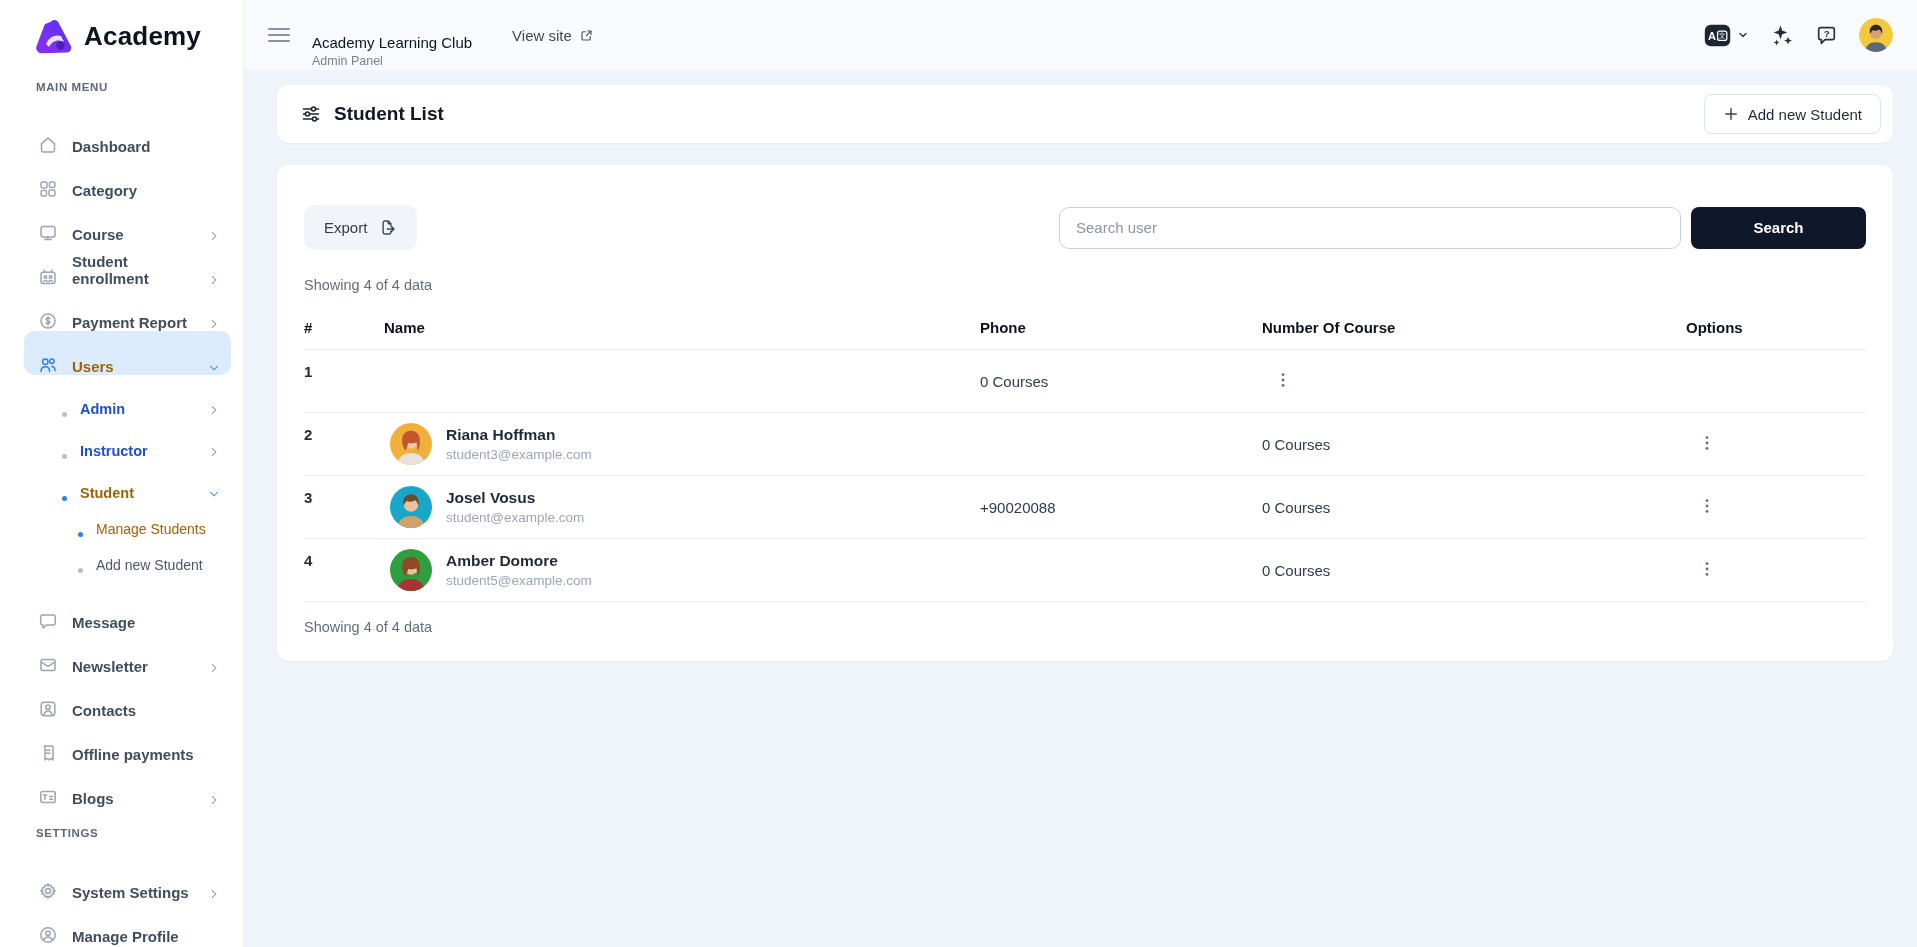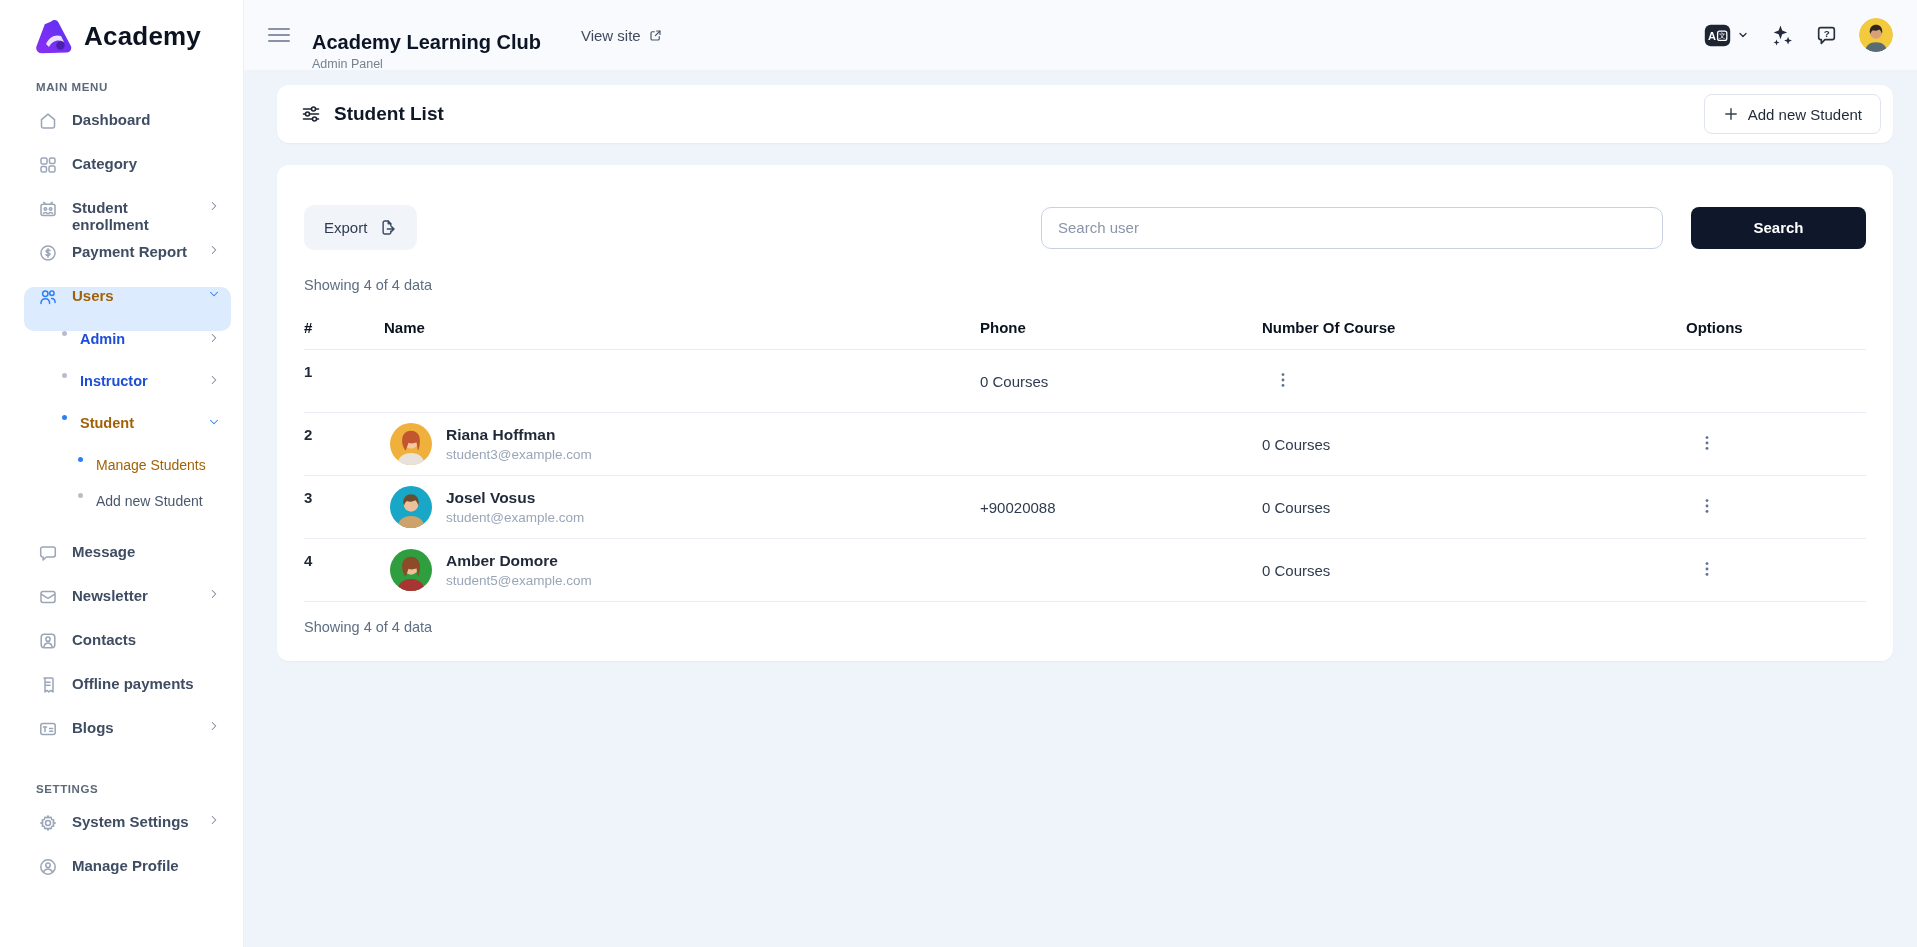--- a/index.html
+++ b/index.html
@@ -6,21 +6,21 @@
   html,body { width:1917px; height:947px; overflow:hidden; font-family:"Liberation Sans",sans-serif; background:#eff3fa; }
   .app { display:flex; width:1917px; height:947px; }
 
   
   .sidebar { width:244px; flex-shrink:0; background:#ffffff; border-right:1px solid #edf0f6; height:947px; overflow:hidden;padding-left:12px; }
   .brand { display:flex; align-items:center; gap:10px; padding:18px 0 0 22px; }
   .brand-name { font-size:26px; font-weight:800; color:#0b1220; letter-spacing:0.2px; }
   .sb-nav { padding:0 12px; }
   .sb-section-label { font-size:11.5px; font-weight:700; letter-spacing:0.6px; color:#5d6879; padding:0 12px; margin:26px 0 18px; }
   .sb-section-label.later { margin-top:20px; }
-  .sb-item { display:flex; align-items:flex-start; border-radius:10px; cursor:pointer; padding:0 10px 0 14px; }
+  .sb-item { display:flex; align-items:flex-end; border-radius:10px; cursor:pointer; padding:0 10px 0 14px; }
   .sb-item.lvl1 { height:44px; }
   .sb-item.lvl2 { height:42px; padding-left:38px; }
   .sb-item.lvl3 { height:36px; padding-left:54px; }
   .sb-item.gap-after { margin-bottom:14px; }
   .sb-ic { width:20px; height:20px; margin-right:14px; color:#9aa5b6; display:flex; align-items:center; justify-content:center; }
   .sb-ic svg { width:20px; height:20px; }
   .sb-label { font-size:15px; font-weight:600; color:#3f4d63; }
   .lvl2 .sb-label { font-size:14.5px; color:#1d4ed8; }
   .lvl3 .sb-label { font-size:14px; font-weight:500; color:#4a576d; }
   .sb-dot { width:5px; height:5px; border-radius:50%; background:#b7bfcc; margin-right:13px; flex-shrink:0; }
@@ -31,39 +31,39 @@
   .sb-item.active .sb-label { color:#a16207; }
   .sb-item.active .sb-ic { color:#2e7ff7; }
   .sb-item.active .sb-chev { color:#2e7ff7; }
 
   
   .main { flex:1; display:flex; flex-direction:column; background:#eff3fa; min-width:0; }
   .topbar { height:70px; background:#f8fafd; display:flex; align-items:center; padding:0 24px 0 24px; flex-shrink:0; }
   .hamburger { width:22px; display:flex; flex-direction:column; gap:4px; cursor:pointer; }
   .hamburger span { height:2px; border-radius:2px; background:#8a93a5; }
   .site-block { margin-left:22px; }
-  .site-title { font-size:20px; font-weight:700; color:#0c1525;margin-top:32px; }
+  .site-title { font-size:15px; font-weight:400; color:#0c1525;margin-top:32px; }
   .site-sub { font-size:12.5px; color:#77828f; margin-top:3px; }
   .view-site { margin-left:40px; display:flex; align-items:center; gap:7px; font-size:15px; color:#3f4a5c; cursor:pointer; }
   .tb-right { margin-left:auto; display:flex; align-items:center; gap:20px; }
   .tb-lang { display:flex; align-items:center; gap:6px; cursor:pointer; }
   .tb-iconbtn { display:flex; align-items:center; cursor:pointer; }
   .tb-avatar { width:34px; height:34px; border-radius:50%; overflow:hidden; cursor:pointer; }
 
   .content { flex:1; padding:15px 24px 0 33px; }
 
   .page-head { height:58px; background:#fff; border-radius:12px; display:flex; align-items:center; padding:0 12px 0 24px; box-shadow:0 1px 2px rgba(16,24,40,.04); }
   .ph-icon { width:20px; height:20px; margin-right:13px; color:#1c2434; display:flex; }
   .page-title { font-size:19px; font-weight:700; color:#101828; }
   .add-btn { margin-left:auto; height:40px; display:flex; align-items:center; gap:9px; padding:0 18px; background:#fff; border:1px solid #dfe4ee; border-radius:8px; font-size:15px; font-weight:500; color:#1f2937; cursor:pointer; font-family:inherit; }
 
   .card { margin-top:22px; background:#fff; border-radius:12px; padding:40px 27px 26px; min-height:475px; box-shadow:0 1px 2px rgba(16,24,40,.04); }
   .toolbar { display:flex; align-items:center; }
   .export-btn { height:45px; display:flex; align-items:center; gap:11px; padding:0 20px; background:#f1f5fa; border:none; border-radius:10px; font-size:15px; font-weight:500; color:#2f3b52; cursor:pointer; font-family:inherit; }
-  .search-wrap { margin-left:auto; display:flex; align-items:flex-start; gap:28px; }
+  .search-wrap { margin-left:auto; display:flex; align-items:flex-start; gap:10px; }
   .search-input { width:622px; height:42px; border:1px solid #c8d1e0; border-radius:10px; padding:0 16px; font-size:15px; color:#333; background:#fff; font-family:inherit; outline:none; }
   .search-input::placeholder { color:#8b95a7; }
   .search-btn { width:175px; height:42px; background:#0f172a; border:none; border-radius:8px; color:#fff; font-size:15px; font-weight:700; cursor:pointer; font-family:inherit; }
 
   .showing { margin-top:27px; font-size:14.5px; color:#5e6e84; }
   .tbl { margin-top:12px; }
   .tr { display:grid; grid-template-columns:80px 596px 282px 424px 184px; align-items:center; }
   .tr.head { padding:14px 0 13px; border-bottom:1px solid #e7ebf2; }
   .th { font-size:15px; font-weight:700; color:#0b1220; }
   .tr.row { height:63px; border-bottom:1px solid #e9edf3; }
@@ -111,20 +111,34 @@
         <div class="sb-item lvl1">
           <span class="sb-ic">
             <svg viewBox="0 0 20 20" fill="none" stroke="currentColor" stroke-width="1.5" stroke-linecap="round" stroke-linejoin="round">
               <rect x="3" y="3" width="6" height="6" rx="1.6"></rect>
               <rect x="11.5" y="3" width="5.5" height="5.5" rx="1.6"></rect>
               <rect x="3" y="11.5" width="5.5" height="5.5" rx="1.6"></rect>
               <rect x="11" y="11" width="6" height="6" rx="1.6"></rect>
             </svg>
           </span>
           <span class="sb-label">Category</span>
+        </div>
+        <div class="sb-item lvl1">
+          <span class="sb-ic">
+            <svg viewBox="0 0 20 20" fill="none" stroke="currentColor" stroke-width="1.5" stroke-linecap="round" stroke-linejoin="round">
+              <rect x="3" y="3.5" width="14" height="10.5" rx="2.2"></rect>
+              <path d="M10 14 v2.4 M6.8 16.6 h6.4"></path>
+            </svg>
+          </span>
+          <span class="sb-label">Course</span>
+          <span class="sb-chev">
+            <svg viewBox="0 0 20 20" fill="none" stroke="currentColor" stroke-width="1.5" stroke-linecap="round" stroke-linejoin="round">
+              <path d="M7.5 5 l5 5 -5 5"></path>
+            </svg>
+          </span>
         </div>
         <div class="sb-item lvl1">
           <span class="sb-ic">
             <svg viewBox="0 0 20 20" fill="none" stroke="currentColor" stroke-width="1.5" stroke-linecap="round" stroke-linejoin="round">
               <rect x="3" y="5.3" width="14" height="11.2" rx="2"></rect>
               <circle cx="7.4" cy="10" r="1.3"></circle>
               <circle cx="12.6" cy="10" r="1.3"></circle>
               <path d="M5.4 14.6 c.4-1.5 3.6-1.5 4 0 M10.6 14.6 c.4-1.5 3.6-1.5 4 0"></path>
               <path d="M5.8 3.4 l1.4 .9 M14.2 3.4 l-1.4 .9"></path>
             </svg>

